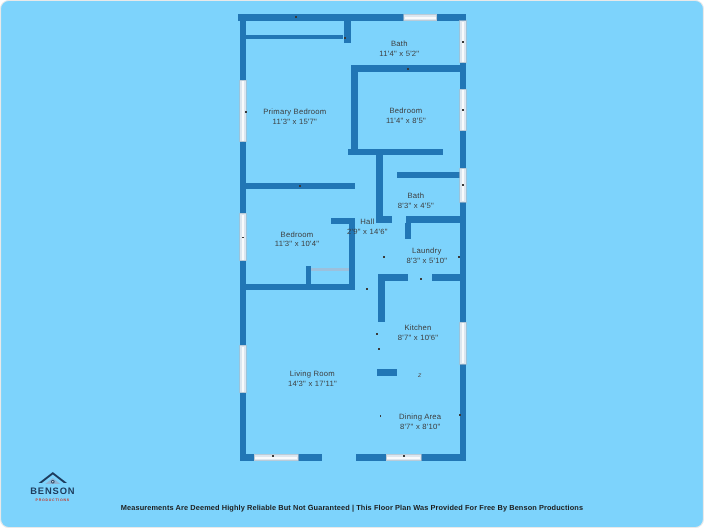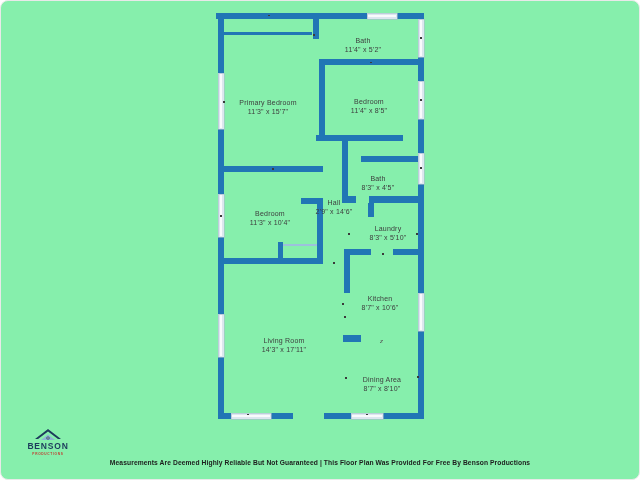--- a/index.html
+++ b/index.html
@@ -1,18 +1,18 @@
 <!DOCTYPE html>
 <html style="--wall: #2176b5;"><head>
 <meta charset="utf-8">
 <style>
   html,body{margin:0;padding:0;background:#fff;}
   .sheet{
     position:relative;width:640px;height:480px;box-sizing:border-box;
-    background:#86efac;border:1px solid #e9e9e9;border-radius:8px;overflow:hidden;
+    background:#7dd3fc;border:1px solid #e9e9e9;border-radius:8px;overflow:hidden;
     font-family:"Liberation Sans",sans-serif;
   }
   .plan-svg{position:absolute;left:0;top:0;}
   .room-label{
     position:absolute;transform:translate(-50%,-50%);text-align:center;
     font-size:7px;line-height:9px;color:#3d3d3d;white-space:nowrap;letter-spacing:.2px;
   }
   .room-name{font-size:7px;}
   .room-dims{font-size:7px;}
   .logo{position:absolute;left:22px;top:427px;width:50px;text-align:center;}

